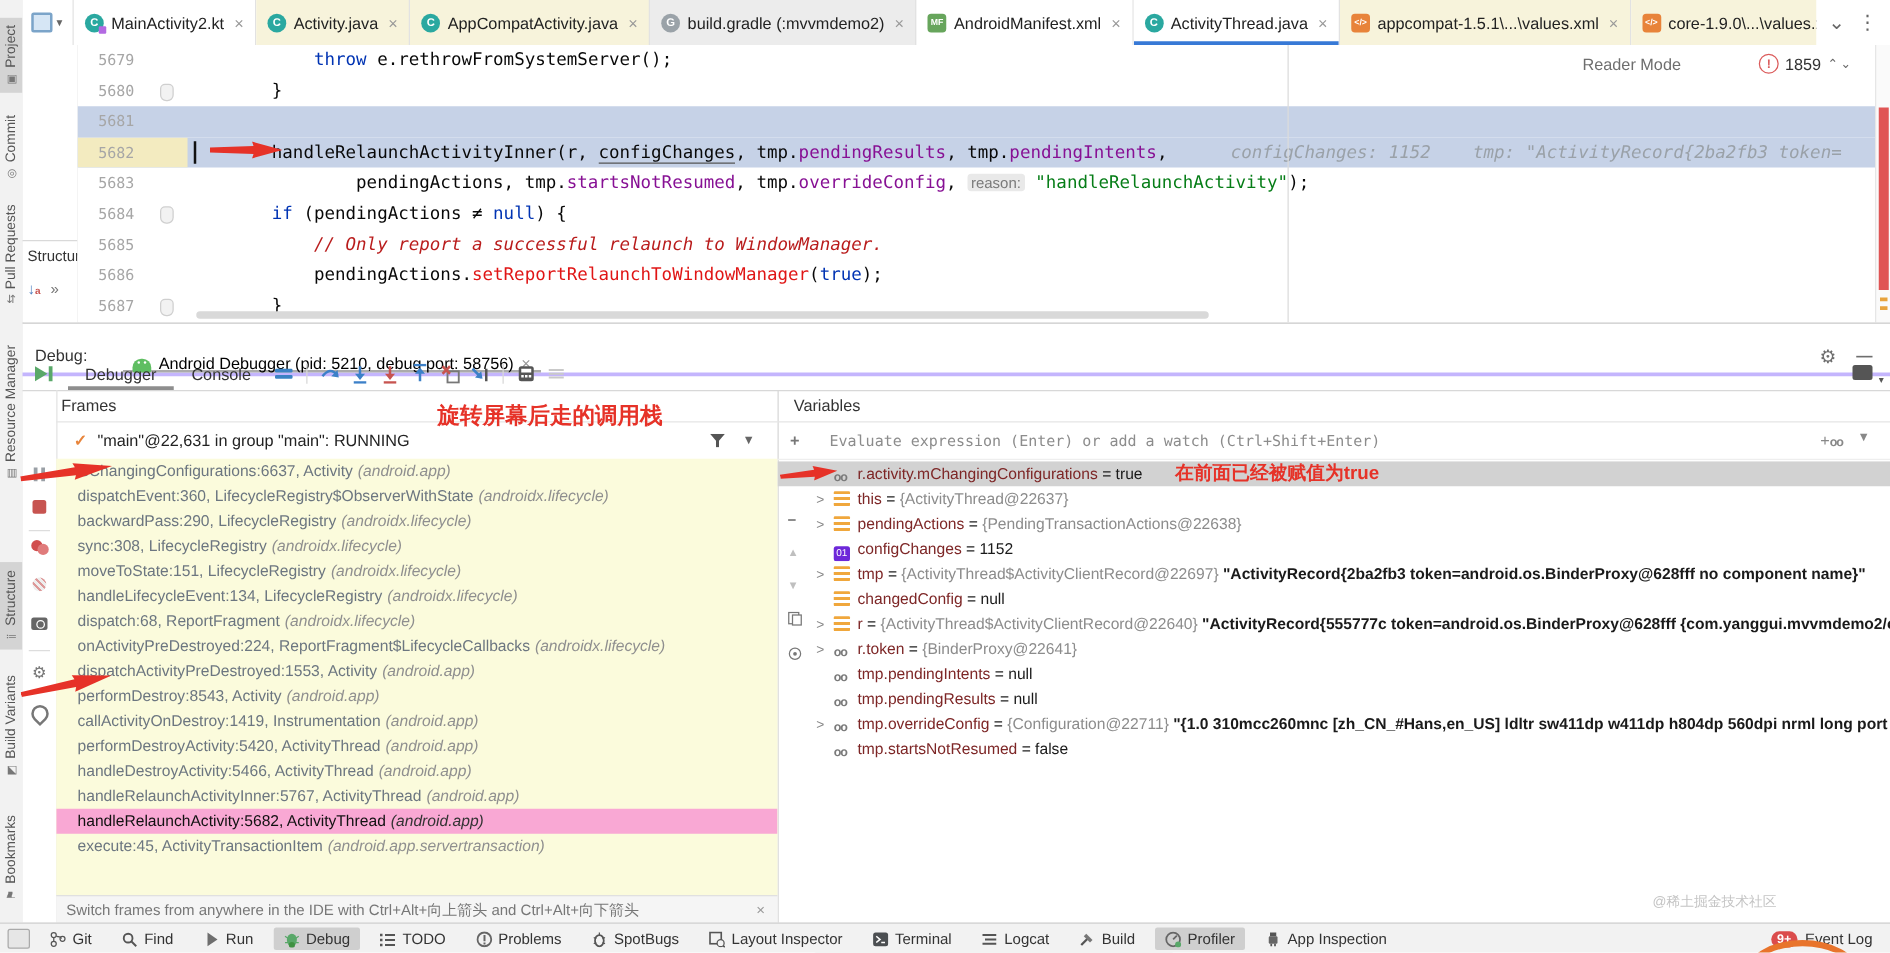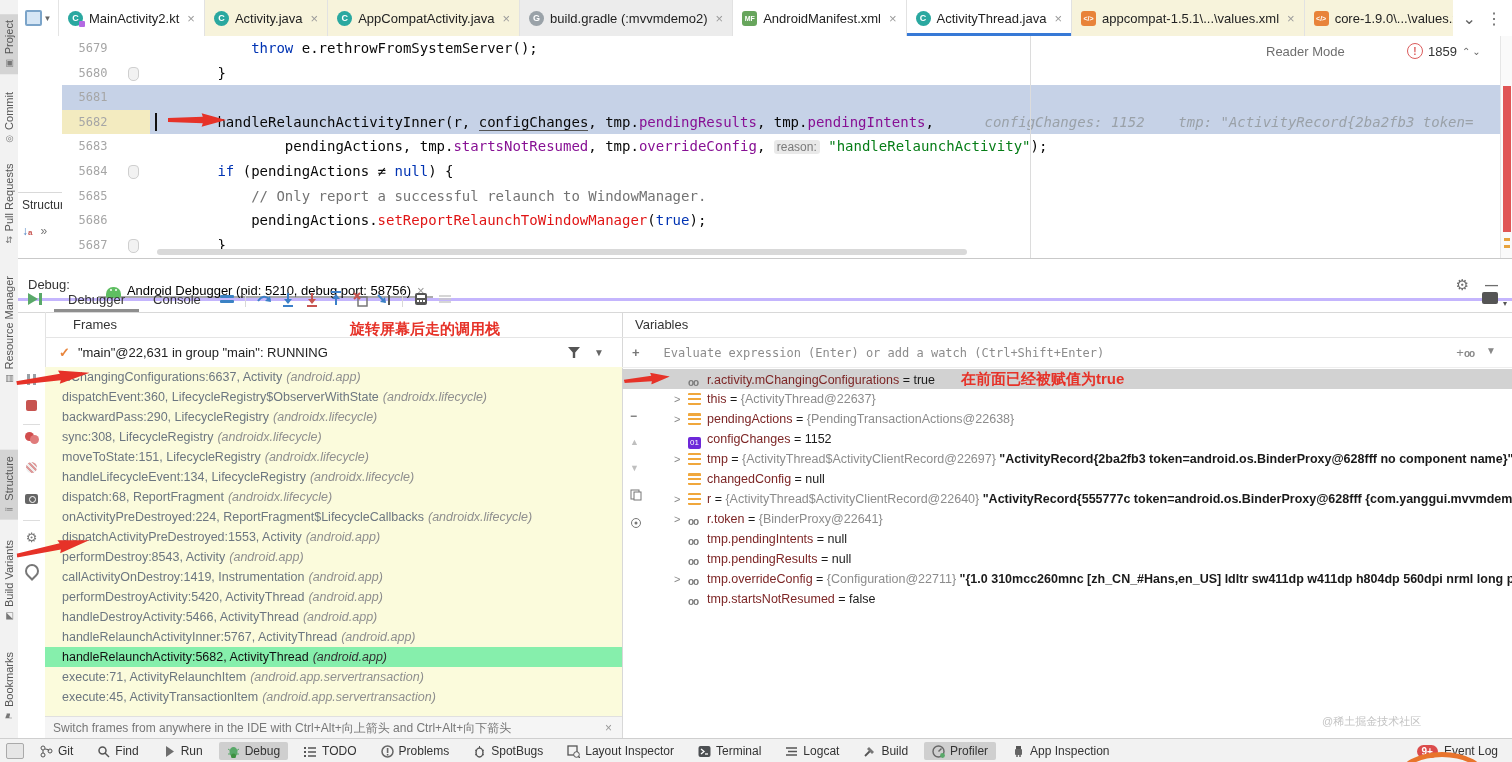--- a/index.html
+++ b/index.html
@@ -40,21 +40,21 @@
   #mini-tools{position:absolute;left:4px;top:188px;display:flex;gap:8px;color:#777;font-size:12px;align-items:center}
   .sortico{color:#4a7ec0;font-weight:bold}
 
   
   #editor{left:62px;top:36px;width:1438px;height:222px;background:#fff;overflow:hidden}
   .eline{position:relative;height:24.6px;line-height:24.6px;white-space:pre;font-family:"DejaVu Sans Mono",monospace;font-size:14px;color:#080808;overflow:hidden}
   .eline .gut{position:absolute;left:0;top:0;width:88px;height:100%;color:#A6A6A6;font-size:12px;text-align:center;padding-right:26px;box-sizing:border-box;cursor:pointer}
   .eline.band{background:#C6D2E7}
   .eline .gut.gcream{background:#F3EBC0}
   .eline .code{position:absolute;left:88px;top:0;white-space:pre}
-  .kw{color:#0033B3}.fld{color:#871094}.str{color:#067D17}.cmt{color:#737373;}
+  .kw{color:#0033B3}.fld{color:#871094}.str{color:#067D17}.cmt{color:#b91c1c;font-style:italic}
   .err{color:#E01515}.hint{color:#9AA1A8;font-style:italic}
   .u{border-bottom:1px solid #555}
   .chip{background:#E9E9E9;color:#7A7A7A;border-radius:3px;padding:0 3px;font-size:12px;font-family:"Liberation Sans",sans-serif}
   .pinmark{position:absolute;left:66px;top:6px;width:9px;height:12px;background:#F2F2F2;border:1px solid #CFCFCF;border-radius:4px 4px 5px 5px}
   #caret{left:93px;top:3px;width:2px;height:18px;background:#111}
   #margin-line{left:968px;top:0;height:222px;border-left:1px solid #DCDCDC;z-index:5}
   #reader-mode{left:1204px;top:8px;font-size:13px;color:#6E6E6E;z-index:6}
   #err-widget{left:1345px;top:7px;display:flex;align-items:center;gap:5px;z-index:6;font-size:13px;color:#333}
   .errcirc{width:14px;height:14px;border:1.5px solid #DB5C5C;border-radius:50%;color:#DB5C5C;font-size:10px;font-weight:bold;display:flex;align-items:center;justify-content:center}
   .updown{color:#666;font-size:10px;letter-spacing:2px}
@@ -99,49 +99,49 @@
   .bpico b,.bpico i{position:absolute;width:9px;height:9px;border-radius:50%;background:#D14D4D}
   .bpico b{left:0;top:0}.bpico i{left:5px;top:3px;background:#E07B7B}
   .muteico{width:11px;height:11px;border-radius:50%;background:repeating-linear-gradient(45deg,#D99,#D99 2px,#eee 2px,#eee 4px)}
   .camico{width:13px;height:10px;background:#666;border-radius:2px;position:relative}
   .camico::after{content:"";position:absolute;left:4px;top:2px;width:5px;height:5px;border:1px solid #fff;border-radius:50%}
   .pinico{width:10px;height:10px;border:2px solid #777;border-radius:50% 50% 50% 0;transform:rotate(-45deg)}
   .colsep{position:absolute;left:5px;width:17px;border-top:1px solid #DDD}
 
   
   #frames{position:absolute;left:27px;top:53px;width:577px;bottom:0;border-right:1px solid #D8D8D8}
-  #frames-title{position:absolute;left:28px;top:5px;color:#333}
+  #frames-title{position:absolute;left:4px;top:5px;color:#333}
   #frames .hd-border{position:absolute;left:0;right:0;top:25px;border-bottom:1px solid #E5E5E5}
   #thread-row{position:absolute;left:0;right:0;top:26px;height:29px;display:flex;align-items:center;cursor:pointer}
   #thread-row .chk{color:#E8853C;font-weight:bold;margin-left:14px;margin-right:8px}
   #thread-row .tl{color:#222}
   .funnel{position:absolute;right:42px;width:12px;height:11px;background:#555;clip-path:polygon(0 0,100% 0,60% 50%,60% 100%,40% 100%,40% 50%)}
   #thread-row .dd{position:absolute;right:18px;color:#666;font-size:10px}
   #frames-list{position:absolute;left:0;right:0;top:55px;bottom:22px;background:#FBFBDC;overflow:hidden}
   .frow{height:20px;line-height:20px;padding-left:17px;font-size:12.5px;color:#6C7680;white-space:nowrap;overflow:hidden;cursor:pointer}
   .frow .loc{font-style:italic;color:#8F8F8F;margin-left:4px}
-  .frow.sel{background:#86efac;color:#111}
+  .frow.sel{background:#f9a8d4;color:#111}
   .frow.sel .loc{color:#333}
   #frames-hint{position:absolute;left:0;right:0;bottom:0;height:22px;background:#F5F5F5;border-top:1px solid #E0E0E0;display:flex;align-items:center;font-size:12px;color:#777}
   #frames-hint span{margin-left:8px}
   #frames-hint .x{margin-left:auto;margin-right:10px;color:#999;cursor:pointer}
 
   
   #vars{position:absolute;left:604px;top:53px;right:0;bottom:0}
   #vars-title{position:absolute;left:13px;top:5px;color:#333}
   #vars .hd-border{position:absolute;left:0;right:0;top:25px;border-bottom:1px solid #E5E5E5}
   #eval-row{position:absolute;left:0;right:0;top:26px;height:29px;display:flex;align-items:center;border-bottom:1px solid #EEE}
   #eval-row .plus{margin-left:10px;color:#777;font-weight:bold;cursor:pointer}
   #eval-row .ph{margin-left:24px;font-family:"DejaVu Sans Mono",monospace;font-size:12px;color:#8C8C8C}
   #eval-row .right{margin-left:auto;margin-right:16px;display:flex;gap:12px;color:#888;cursor:pointer}
   #vars-col{position:absolute;left:0;top:55px;width:26px;bottom:0}
   #vars-col .ic{position:absolute;left:8px;color:#777;font-size:12px;cursor:pointer}
   #vars-col .dis{color:#BFBFBF}
   #vars-list{position:absolute;left:0;right:0;top:57px;bottom:0;overflow:hidden}
-  .vrow{height:20px;line-height:20px;white-space:nowrap;overflow:hidden;padding-left:52px;font-size:12.5px;position:relative;cursor:pointer}
+  .vrow{height:20px;line-height:20px;white-space:nowrap;overflow:hidden;padding-left:31px;font-size:12.5px;position:relative;cursor:pointer}
   .vrow.sel{background:#D2D2D2}
   .vchev{display:inline-block;width:14px;color:#888;font-size:11px}
   .vico{display:inline-block;width:13px;height:12px;vertical-align:-2px;margin-right:6px}
   .vico.field{background:repeating-linear-gradient(#F0A73C 0 2.5px,transparent 2.5px 4.8px);border-radius:1px}
   .vico.watch{background:none;color:#7A7A7A;font-weight:bold;font-size:10px;letter-spacing:-1px;height:auto}
   .vico.prim{background:#6d28d9;border-radius:2px;color:#fff;font-size:8px;text-align:center;line-height:12px}
   .vname{color:#7D2626}
   .veq{color:#1A1A1A}
   .vref{color:#8C8C8C}
   .vstr{color:#1A1A1A;font-weight:600}
@@ -153,21 +153,21 @@
   #statusbar{left:0;top:738px;width:1512px;height:24px;background:#F2F2F2;border-top:1px solid #CFCFCF;display:flex;align-items:center;font-size:12px;color:#333}
   .sb-first{width:16px;height:14px;margin-left:6px;border:1px solid #AAA;border-radius:2px;background:#E6E6E6;cursor:pointer}
   .sb-item{display:flex;align-items:center;gap:5px;padding:2px 8px;margin-left:8px;border-radius:2px;cursor:pointer;white-space:nowrap}
   .sb-item.on{background:#CFCFCF}
   .sbico{width:13px;height:13px;display:inline-flex;align-items:center;justify-content:center}
   #sb-right{margin-left:auto;display:flex;align-items:center;margin-right:14px;gap:6px}
   .badge{background:#DB4C4C;color:#fff;font-size:10px;font-weight:bold;border-radius:7px;padding:1px 5px}
 
   
   .rarrow{position:absolute;background:#E63228;clip-path:polygon(0 38%,60% 30%,58% 8%,100% 50%,58% 92%,60% 70%,0 62%);z-index:30}
-  .rnote{position:absolute;color:#E63228;font-weight:bold;font-size:15px;z-index:30;white-space:nowrap}
+  .rnote{position:absolute;color:#E63228;font-weight:bold;font-size:18px;z-index:30;white-space:nowrap}
   #watermark{left:1322px;top:714px;color:#C4C4C4;font-size:11px;z-index:20}
   #orange-arc{left:1398px;top:752px;width:78px;height:40px;border:5px solid #E8742C;border-radius:50%;z-index:40;background:transparent}
 </style>
 </head>
 <body>
 
 <div id="app">
 
   <div id="stripe" class="abs">
       <div class="stripe-item on" style="top: 14px;">
@@ -421,21 +421,20 @@
           <div class="frow"><span>handleLifecycleEvent:134, LifecycleRegistry</span><span class="loc">(androidx.lifecycle)</span></div>
           <div class="frow"><span>dispatch:68, ReportFragment</span><span class="loc">(androidx.lifecycle)</span></div>
           <div class="frow"><span>onActivityPreDestroyed:224, ReportFragment$LifecycleCallbacks</span><span class="loc">(androidx.lifecycle)</span></div>
           <div class="frow"><span>dispatchActivityPreDestroyed:1553, Activity</span><span class="loc">(android.app)</span></div>
           <div class="frow"><span>performDestroy:8543, Activity</span><span class="loc">(android.app)</span></div>
           <div class="frow"><span>callActivityOnDestroy:1419, Instrumentation</span><span class="loc">(android.app)</span></div>
           <div class="frow"><span>performDestroyActivity:5420, ActivityThread</span><span class="loc">(android.app)</span></div>
           <div class="frow"><span>handleDestroyActivity:5466, ActivityThread</span><span class="loc">(android.app)</span></div>
           <div class="frow"><span>handleRelaunchActivityInner:5767, ActivityThread</span><span class="loc">(android.app)</span></div>
           <div class="frow sel"><span>handleRelaunchActivity:5682, ActivityThread</span><span class="loc">(android.app)</span></div>
-          <div class="frow"><span>execute:71, ActivityRelaunchItem</span><span class="loc">(android.app.servertransaction)</span></div>
           <div class="frow"><span>execute:45, ActivityTransactionItem</span><span class="loc">(android.app.servertransaction)</span></div>
         </div>
       <div id="frames-hint">
         <span>Switch frames from anywhere in the IDE with Ctrl+Alt+向上箭头 and Ctrl+Alt+向下箭头</span>
         <span class="x">×</span>
       </div>
     </div>
 
     <div id="vars">
       <div id="vars-title">Variables</div>

